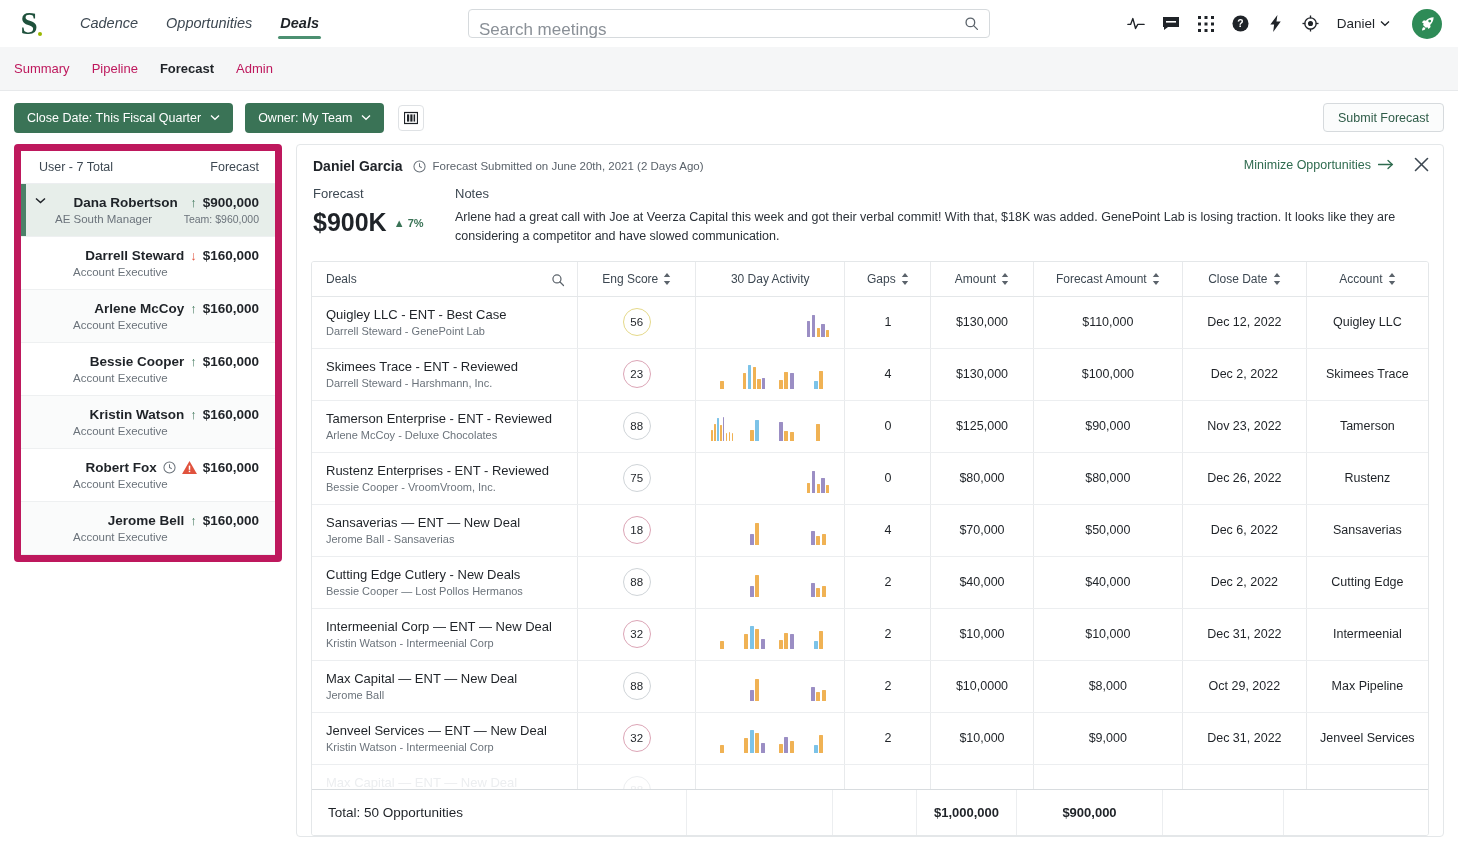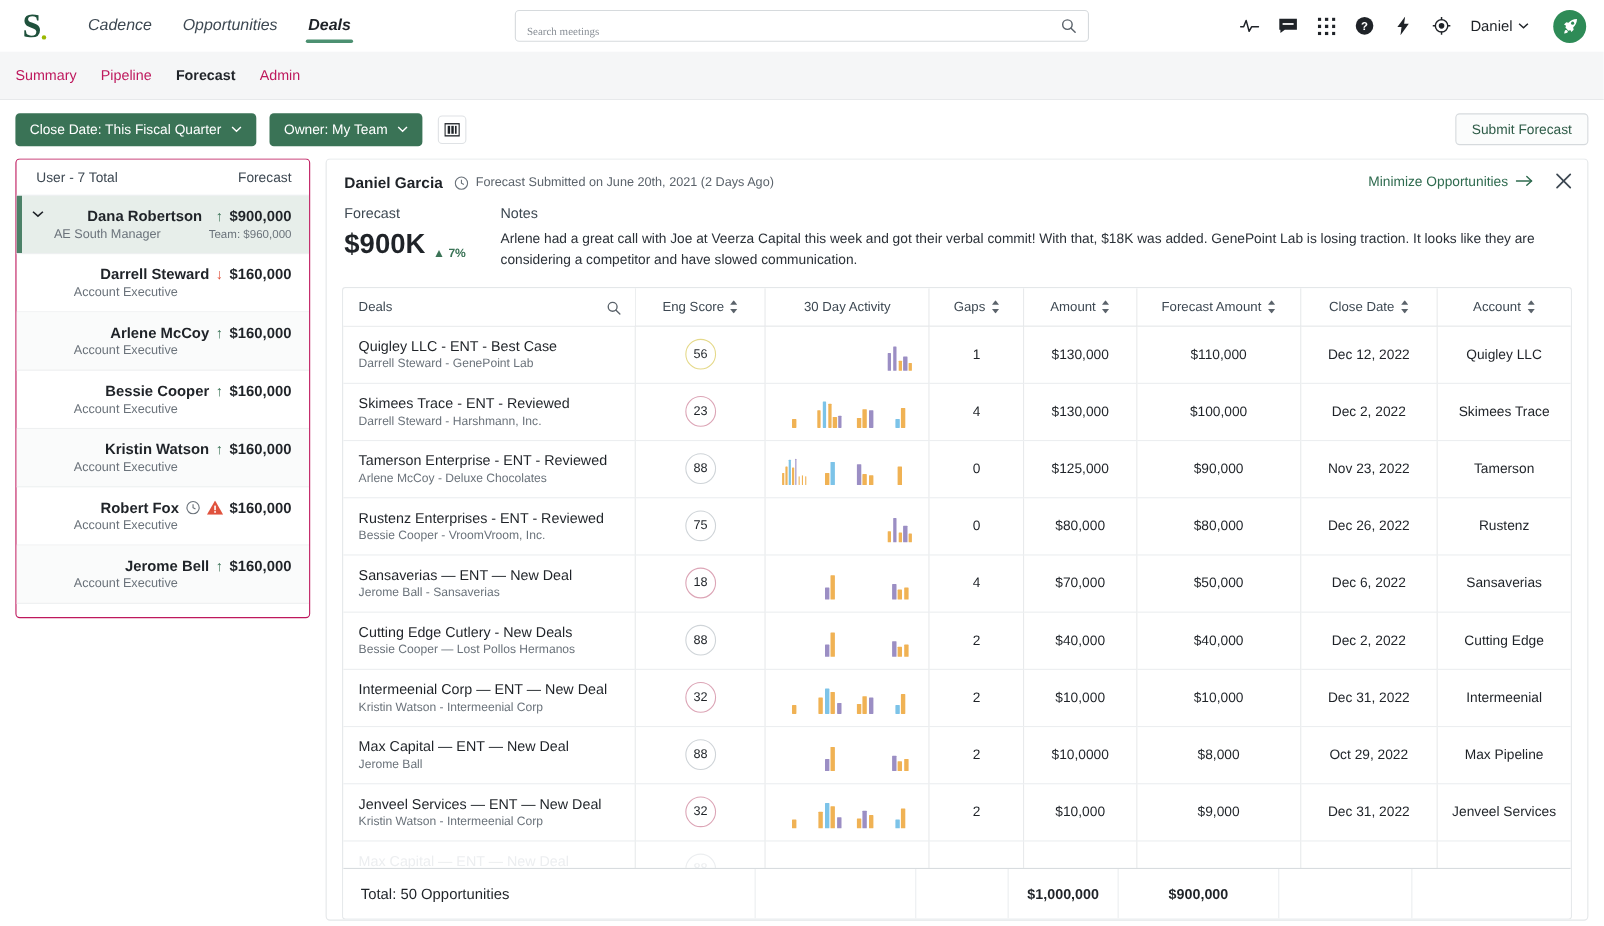--- a/index.html
+++ b/index.html
@@ -34,22 +34,22 @@
     content:""; position:absolute; left:-2px; right:-2px; bottom:8px; height:3px;
     background:#4c9071; border-radius:2px;
   }
   .searchbox {
     position: absolute; left: 468px; top: 9px; width: 522px; height: 29px;
     border: 1px solid #d6dadd; border-radius: 4px;
     display: flex; align-items: center; padding: 0 10px;
     background:#fff;
   }
   .searchbox input {
-    border: none; outline: none; flex: 1; font-size: 10px;
-    color: #3d4852; font-family: Liberation Serif, serif; background:transparent;margin-top:12px;
+    border: none; outline: none; flex: 1; font-size: 17px;
+    color: #3d4852; font-family: Liberation Sans, sans-serif; background:transparent;margin-top:12px;
   }
   .searchbox input::placeholder { color: #8a9097; }
   .nav-right {
     position: absolute; right: 16px; top: 0; height: 47px;
     display: flex; align-items: center; gap: 17px;
   }
   .nav-icon { width: 18px; height: 18px; display:flex;align-items:center;justify-content:center; cursor:pointer; color:#1f2328; }
   .user-menu { display:flex; align-items:center; gap:5px; font-size: 13.5px; color:#1f2328; cursor:pointer; }
   .avatar {
     width: 30px; height: 30px; border-radius: 50%;
@@ -94,21 +94,21 @@
     background:#fbfcfc; border:1px solid #d6dadd; border-radius:4px;
     font-size: 12.5px; color:#2f5c48; cursor:pointer;
     font-family: "Liberation Sans", sans-serif;
   }
 
   
   .body-wrap { display:flex; padding: 0 14px; gap: 14px; height: 693px; }
 
   
   .sidebar {
-    width: 268px; background:#fff; border:1px solid #be185d; border-radius:4px;
+    width: 268px; background:#fff; border:7px solid #be185d; border-radius:4px;
     height: 418px; overflow:hidden; flex-shrink:0;
   }
   .sb-head {
     display:flex; justify-content:space-between; align-items:center;
     padding: 9px 16px 9px 18px; font-size: 12.5px; color:#3d4852;
     border-bottom:1px solid #eceef0;
   }
   .sb-row {
     display:flex; align-items:flex-start; padding: 11px 16px 11px 16px;
     border-bottom:1px solid #eef0f1; position:relative; cursor:pointer;
@@ -140,21 +140,21 @@
   }
   .ph-name { font-size: 14px; font-weight:700; color:#1f2328; }
   .ph-sub { font-size: 11.5px; color:#5b636b; margin-left: 10px; display:flex;align-items:center;gap:7px; }
   .ph-right { position:absolute; right: 14px; top: 12px; display:flex;align-items:center; gap:20px; }
   .minlink { font-size: 12.5px; color:#2f6b4f; cursor:pointer; display:flex;align-items:center;gap:7px; }
   .closex { cursor:pointer; color:#3d4852; font-size:17px; line-height:1; }
 
   .forecast-row { display:flex; padding: 2px 16px 14px 16px; gap: 0; }
   .fc-col { width: 142px; flex-shrink:0; }
   .fc-label { font-size: 13px; color:#3d4852; margin-bottom: 7px; }
-  .fc-value { font-size: 25px; font-weight:700; color:#1f2328; display:flex;align-items:flex-end;gap:7px; }
+  .fc-value { font-size: 25px; font-weight:700; color:#1f2328; display:flex;align-items:center;gap:7px; }
   .fc-delta { font-size: 11px; color:#3a7356; font-weight:700; }
   .notes-col { flex:1; padding-right: 10px; }
   .notes-label { font-size: 13px; color:#3d4852; margin-bottom: 7px; }
   .notes-text { font-size: 12.5px; color:#2b3138; line-height: 1.55; }
 
   
   .tbl-wrap { margin: 0 14px; border:1px solid #e4e7e9; border-radius:3px; overflow:hidden; flex:1; position:relative; }
   table { width:100%; border-collapse: collapse; table-layout: fixed; }
   th {
     font-size: 12px; font-weight: 400; color:#3d4852; text-align:center;

